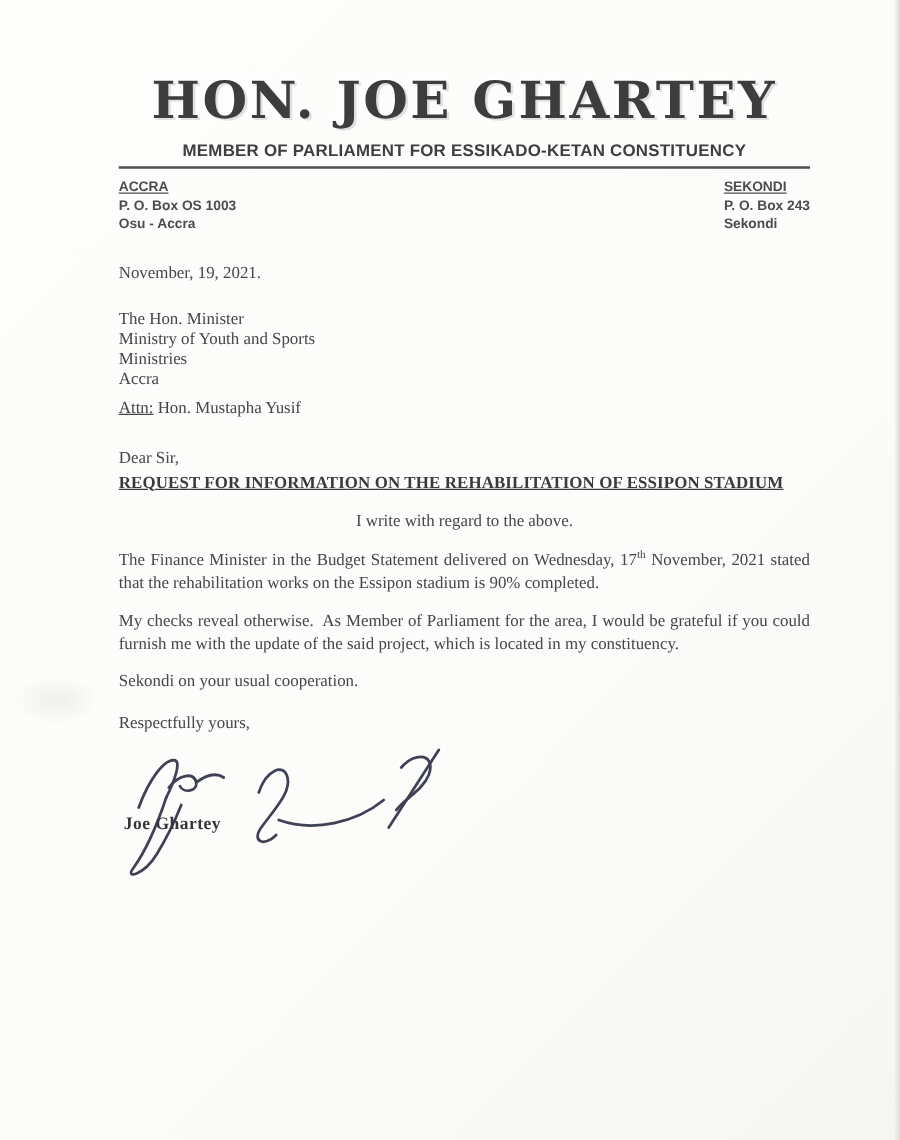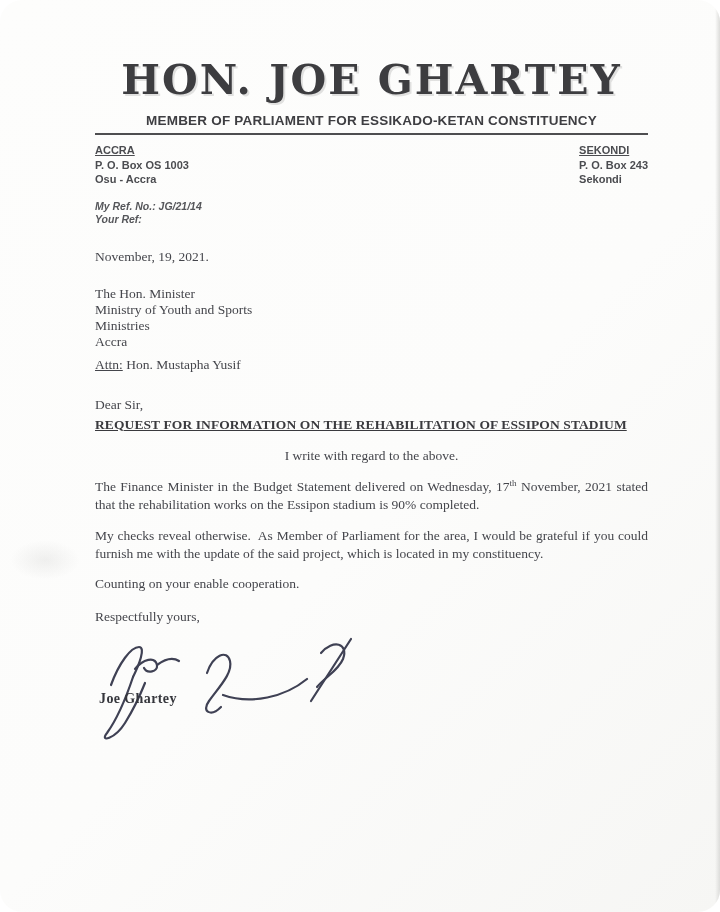--- a/index.html
+++ b/index.html
@@ -3,21 +3,20 @@
 <meta charset="utf-8">
 <style>
   html,body{margin:0;padding:0;background:#ffffff;}
   .page{
     position:relative;
     width:720px;height:912px;
     overflow:hidden;
     background:linear-gradient(135deg,#fdfdfc 0%,#fcfcfb 55%,#f6f6f4 100%);
     font-family:"Liberation Serif", serif;
     color:#45464c;
-    border-radius:22px;
   }
   .page::after{ 
     content:"";position:absolute;top:0;right:0;width:5px;height:100%;
     background:linear-gradient(90deg,rgba(0,0,0,0) 0%,#dcdcda 100%);
   }
   .smudge{
     position:absolute;left:10px;top:540px;width:70px;height:40px;
     background:radial-gradient(ellipse at center,rgba(120,120,118,0.10),rgba(120,120,118,0) 70%);
   }
   .content{
@@ -118,45 +117,41 @@
         <div>P. O. Box OS 1003</div>
         <div>Osu - Accra</div>
       </div>
       <div>
         <div class="city">SEKONDI</div>
         <div>P. O. Box 243</div>
         <div>Sekondi</div>
       </div>
     </div>
 
-    <div class="refs">
-      <div>My Ref. No.: JG/21/14</div>
-      <div>Your Ref:</div>
-    </div>
 
     <div class="date-line">November, 19, 2021.</div>
 
     <div class="recipient">
       <div>The Hon. Minister</div>
       <div>Ministry of Youth and Sports</div>
       <div>Ministries</div>
       <div>Accra</div>
     </div>
 
     <div class="attn-line"><span class="attn-label">Attn:</span><span> Hon. Mustapha Yusif</span></div>
 
     <div class="salutation">Dear Sir,</div>
 
     <div class="subject">REQUEST FOR INFORMATION ON THE REHABILITATION OF ESSIPON STADIUM</div>
 
     <div class="body-par no-justify">I write with regard to the above.</div>
     <div class="body-par"><span>The Finance Minister in the Budget Statement delivered on Wednesday, 17</span><sup class="ord">th</sup><span> November, 2021 stated that the rehabilitation works on the Essipon stadium is 90% completed.</span></div>
     <div class="body-par">My checks reveal otherwise.  As Member of Parliament for the area, I would be grateful if you could furnish me with the update of the said project, which is located in my constituency.</div>
 
-    <div class="closing">Counting on your enable cooperation.</div>
+    <div class="closing">Sekondi on your usual cooperation.</div>
     <div class="valediction">Respectfully yours,</div>
 
     <div class="sig-block">
       <svg class="sig-svg" width="300" height="110" viewBox="0 0 300 110" fill="none" stroke="#3f4154" stroke-width="2.2" stroke-linecap="round">
 
         <path d="M 22 50 C 30 28, 42 12, 50 12 C 57 12, 50 30, 44 42"></path>
         <path d="M 46 34 C 54 24, 66 21, 68 30 C 69 37, 58 39, 55 33"></path>
         <path d="M 68 30 C 76 24, 84 22, 90 26"></path>
 
         <path d="M 44 42 C 38 60, 28 84, 18 98 C 10 108, 26 104, 36 88 C 46 72, 52 58, 56 48"></path>

